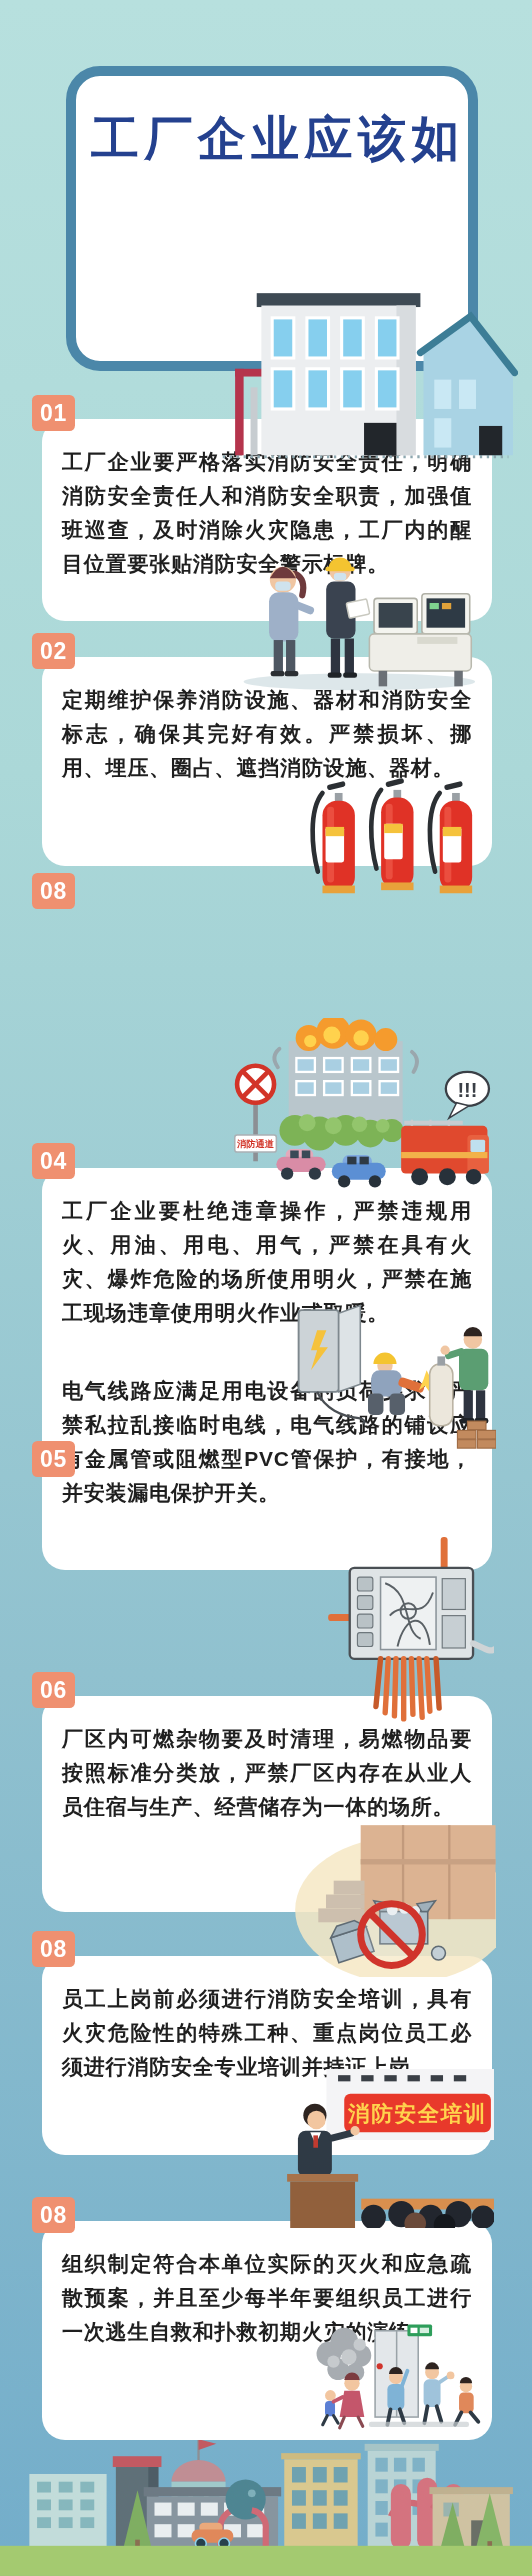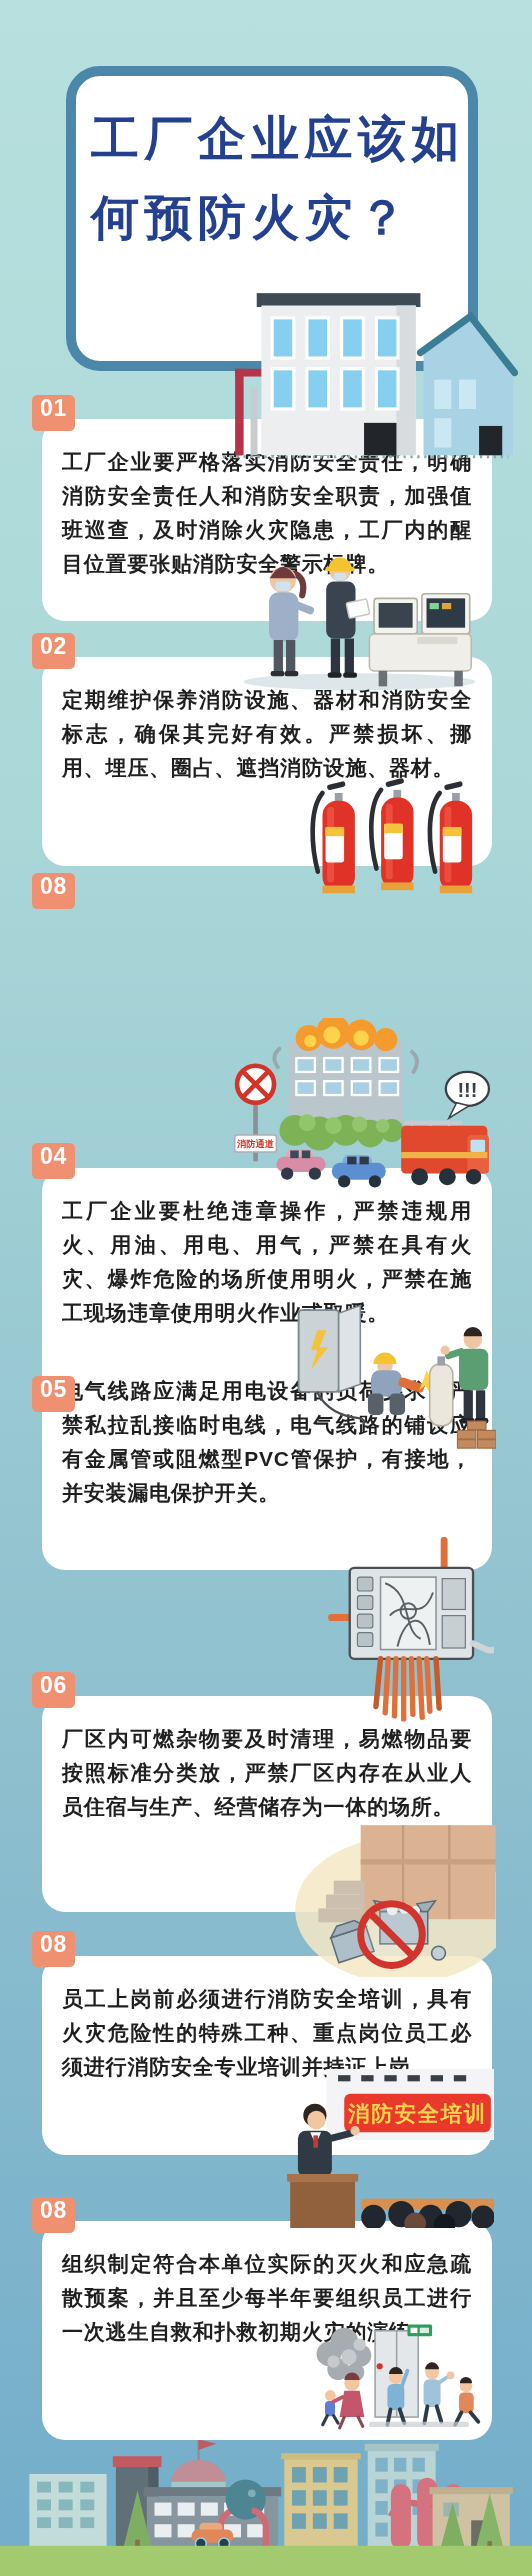--- a/index.html
+++ b/index.html
@@ -5,37 +5,36 @@
   html,body{margin:0;padding:0;}
   .page{position:relative;width:533px;height:2576px;overflow:hidden;
     background:linear-gradient(180deg,#b7e0de 0%,#abd8d8 30%,#90c1cf 65%,#73adca 100%);
     font-family:"Liberation Sans","DejaVu Sans",sans-serif;}
   .title-card{position:absolute;left:66px;top:66px;width:412px;height:305px;background:#ffffff;
     border:10px solid #4b87a9;border-radius:34px;box-sizing:border-box;z-index:1;}
   .title-text{position:absolute;left:91px;top:99px;z-index:2;color:#24418f;font-weight:800;
     font-size:48px;letter-spacing:5.4px;line-height:79px;white-space:nowrap;}
   .hero{position:absolute;left:207px;top:270px;width:311px;height:193px;z-index:3;}
   .badge{position:absolute;left:32px;width:43px;height:36px;background:#ef9070;border-radius:5.4px;
-    color:#ffffff;font-weight:800;font-size:23px;display:flex;align-items:flex-start;justify-content:center;
+    color:#ffffff;font-weight:800;font-size:23px;display:flex;align-items:center;justify-content:center;
     z-index:5;letter-spacing:0.8px;}
   .card{position:absolute;left:42px;width:450px;background:#ffffff;border-radius:23px;z-index:2;}
   .card p{margin:0;padding:26px 20px 0 20px;font-size:21px;font-weight:700;line-height:34px;
     color:#1f1f1f;text-align:justify;letter-spacing:0.8px;}
   .illus{position:absolute;z-index:3;}
   .footer-art{position:absolute;left:0;top:2416px;width:533px;height:160px;z-index:0;}
 </style>
 </head>
 <body>
 
 <div class="page">
 
   <div class="title-card"></div>
   <div class="title-text">
     <div>工厂企业应该如</div>
-    <div>何预防火灾？</div>
   </div>
   <svg class="hero" viewBox="0 0 402 250">
     <line x1="20" y1="242" x2="390" y2="242" stroke="#8ea8b0" stroke-width="4" stroke-dasharray="3 6"></line>
     <rect x="36" y="128" width="42" height="10" fill="#b5344c"></rect>
     <rect x="36" y="128" width="11" height="112" fill="#b5344c"></rect>
     <rect x="56" y="152" width="9" height="88" fill="#c7ccd0"></rect>
     <rect x="64" y="30" width="212" height="18" fill="#3e4a54"></rect>
     <rect x="70" y="46" width="200" height="194" fill="#eceef0"></rect>
     <rect x="245" y="46" width="25" height="194" fill="#d8dcdf"></rect>
     <g fill="#86cfee" stroke="#ffffff" stroke-width="4">
@@ -229,21 +228,21 @@
       <rect x="234" y="154" width="18" height="7" rx="3" fill="#1f2328"></rect>
     <g fill="#c28a5e" stroke="#a06c44" stroke-width="1.5">
       <rect x="212" y="170" width="24" height="11"></rect>
         <rect x="238" y="170" width="24" height="11"></rect>
       <rect x="225" y="158" width="24" height="11"></rect>
         <rect x="212" y="182" width="24" height="11"></rect>
         <rect x="238" y="182" width="24" height="11"></rect>
     </g>
   </svg>
 
-  <div class="badge" style="top:1376px">
+  <div class="badge" style="top:1441px">
       <span>05</span>
     </div>
   <div class="card" style="top:1348px;height:222px">
     <p>电气线路应满足用电设备的负荷要求，严禁私拉乱接临时电线，电气线路的铺设应有金属管或阻燃型PVC管保护，有接地，并安装漏电保护开关。</p>
   </div>
   <svg class="illus" style="left:328px;top:1537px" width="166" height="185" viewBox="0 0 215 240">
     <rect x="146" y="0" width="9" height="42" rx="4" fill="#e0703a"></rect>
     <rect x="0" y="100" width="30" height="9" rx="4" fill="#e0703a"></rect>
     <rect x="28" y="40" width="160" height="118" rx="6" fill="#dfe4e6" stroke="#4a4f54" stroke-width="3"></rect>
     <g fill="#b9c2c6" stroke="#6e777c" stroke-width="1.5">

